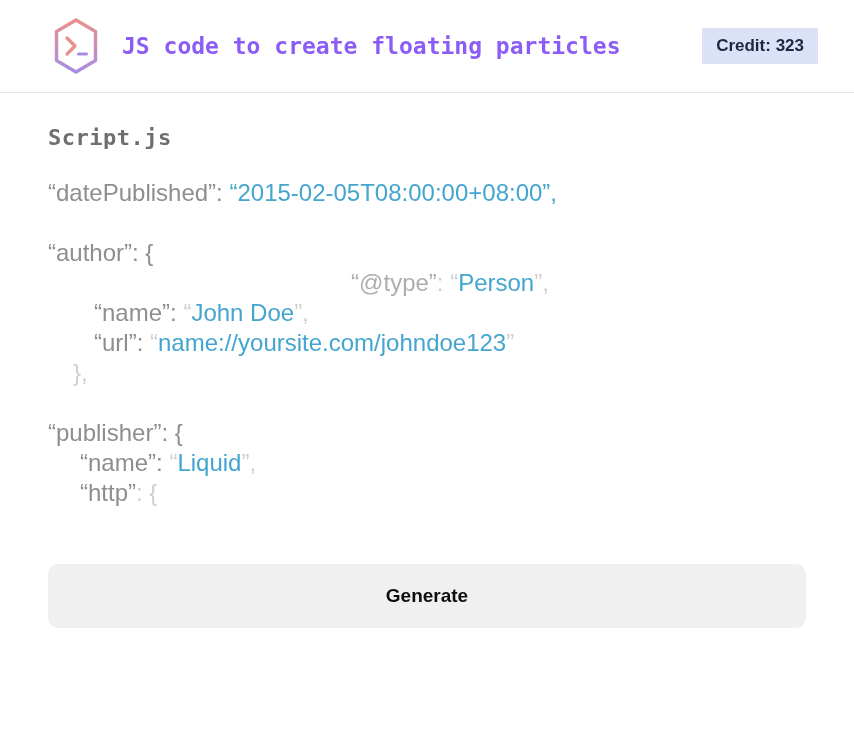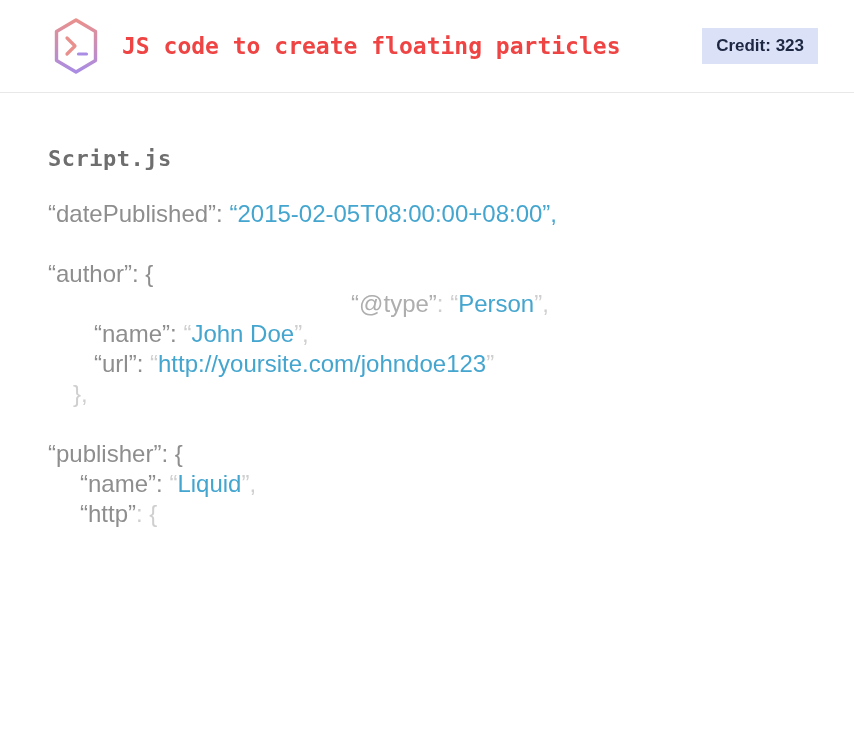--- a/index.html
+++ b/index.html
@@ -13,35 +13,35 @@
   
   .header {
     display:flex; align-items:center;
     height:93px; padding:0 36px 0 52px;
     background:#ffffff; border-bottom:1px solid #e8e8e8;
   }
   .app-icon { width:48px; height:58px; flex:0 0 auto; }
   .page-title {
     margin-left:22px;
     font-family:"DejaVu Sans Mono", monospace;
-    font-weight:bold; font-size:23px; color:#ef4444;
+    font-weight:bold; font-size:23px; color:#8b5cf6;
     white-space:nowrap; letter-spacing:0px;
   }
   .credit-badge {
     margin-left:auto;
     background:#dbe2f8; color:#1d2742;
     font-weight:bold; font-size:17px;
     padding:8px 14px; border-radius:0;
     white-space:nowrap;
   }
 
   
   .main { padding:0 48px; }
   .file-title {
-    margin-top:53px;
+    margin-top:32px;
     font-family:"DejaVu Sans Mono", monospace;
     font-size:22px; font-weight:bold; color:#6e6e6e;
     letter-spacing:0.5px;
   }
   .code-block {
     margin-top:28px;
     font-size:24px; color:#8e8e8e;
   }
   .code-line { height:30px; line-height:30px; white-space:pre; }
   .tok-key      { color:#8e8e8e; }
@@ -81,23 +81,24 @@
 
   <div class="main">
     <div class="file-title">Script.js</div>
 
     <div class="code-block">
         <div class="code-line" style="padding-left: 0px;"><span class="tok-key">“datePublished”</span><span class="tok-key">: </span><span class="tok-val">“2015-02-05T08:00:00+08:00”,</span></div>
         <div class="code-line"></div>
         <div class="code-line" style="padding-left: 0px;"><span class="tok-key">“author”: {</span></div>
         <div class="code-line" style="padding-left: 46px; text-align: center;"><span class="tok-keylight">“@type”</span><span class="tok-punct">: </span><span class="tok-punct">“</span><span class="tok-val">Person</span><span class="tok-punct">”,</span></div>
         <div class="code-line" style="padding-left: 46px;"><span class="tok-key">“name”</span><span class="tok-key">: </span><span class="tok-punct">“</span><span class="tok-val">John Doe</span><span class="tok-punct">”,</span></div>
-        <div class="code-line" style="padding-left: 46px;"><span class="tok-key">“url”</span><span class="tok-key">: </span><span class="tok-punct">“</span><span class="tok-val">http://yoursite.com/johndoe123</span><span class="tok-punct">”</span></div>
+        <div class="code-line" style="padding-left: 46px;"><span class="tok-key">“url”</span><span class="tok-key">: </span><span class="tok-punct">“</span><span class="tok-val">name://yoursite.com/johndoe123</span><span class="tok-punct">”</span></div>
         <div class="code-line" style="padding-left: 25px;"><span class="tok-punct">},</span></div>
         <div class="code-line"></div>
         <div class="code-line" style="padding-left: 0px;"><span class="tok-key">“publisher”: {</span></div>
         <div class="code-line" style="padding-left: 32px;"><span class="tok-key">“name”</span><span class="tok-key">: </span><span class="tok-punct">“</span><span class="tok-val">Liquid</span><span class="tok-punct">”,</span></div>
         <div class="code-line" style="padding-left: 32px;"><span class="tok-key">“http”</span><span class="tok-punct">: </span><span class="tok-punct">{</span></div>
       </div>
 
+    <button class="generate-button">Generate</button>
   </div>
 
 </div>
 
 </body></html>

